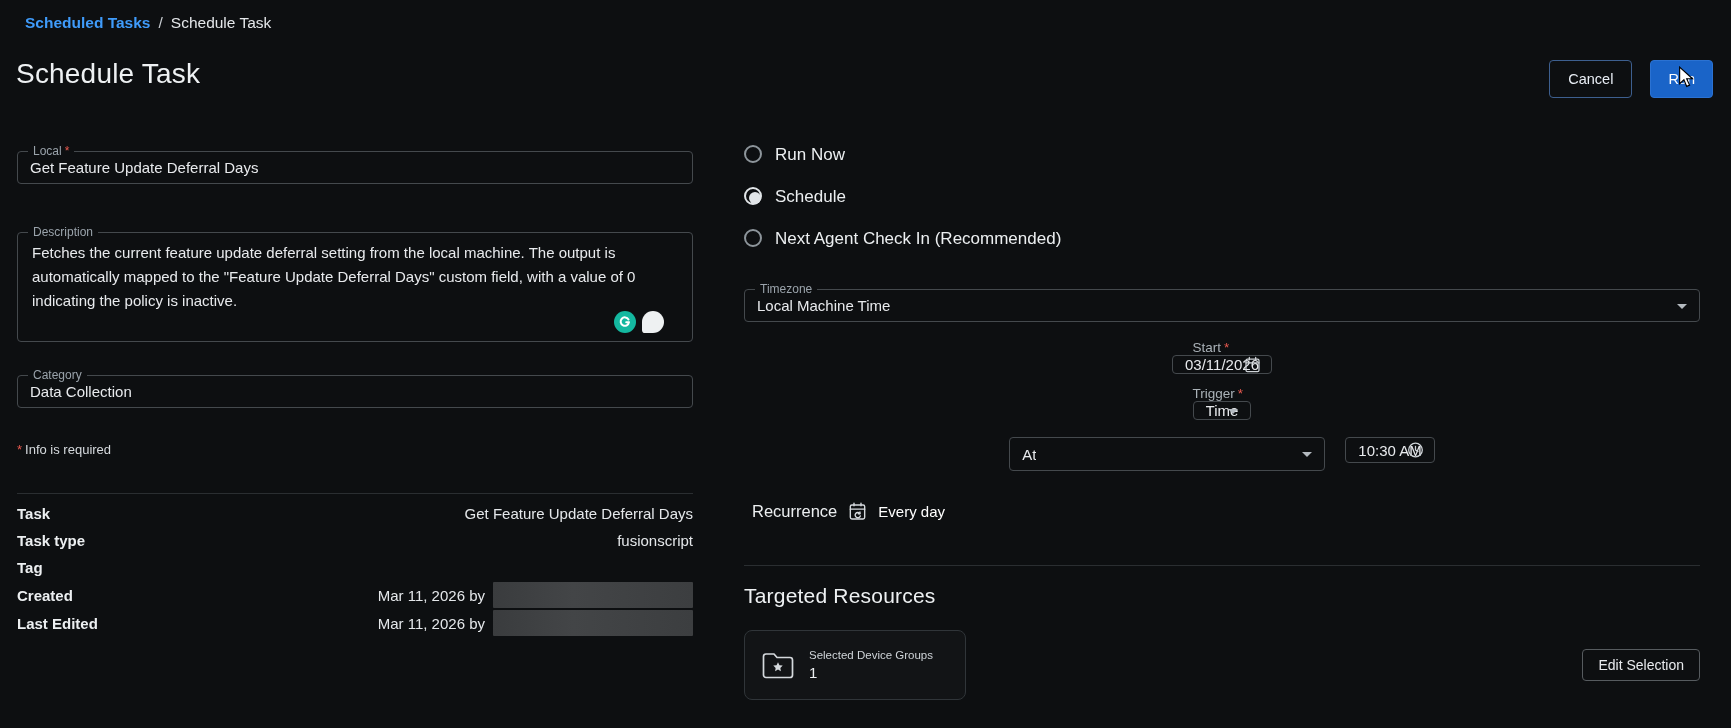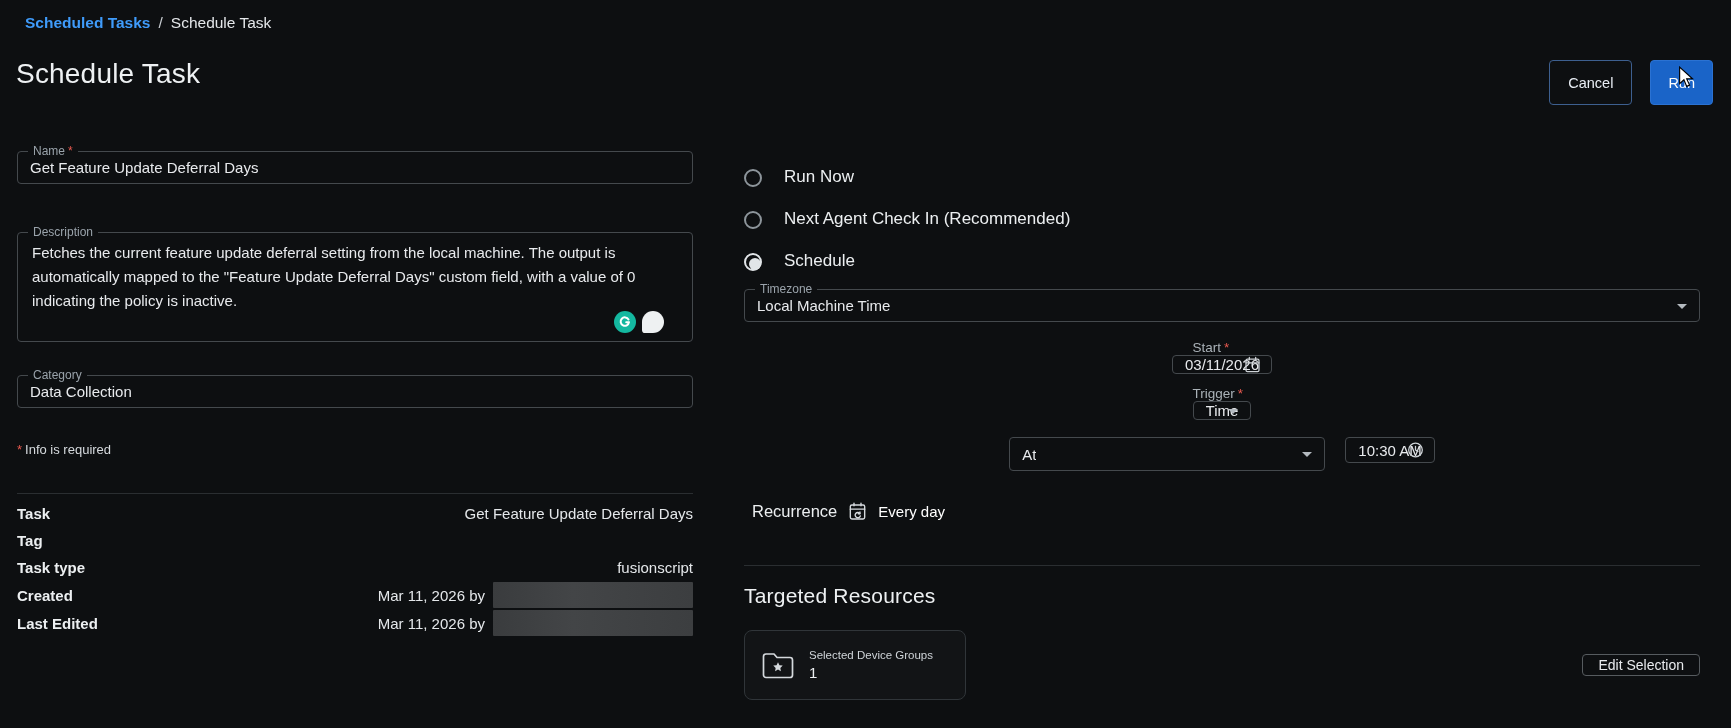--- a/index.html
+++ b/index.html
@@ -22,21 +22,21 @@
     position:relative;
     overflow:hidden;
   }
   
   .breadcrumb{position:absolute;left:25px;top:14px;font-size:15.5px;display:flex;gap:8px;align-items:baseline;}
   .breadcrumb a{color:var(--blue);font-weight:700;text-decoration:none;cursor:pointer;}
   .breadcrumb .sep{color:#c7ccd1;}
   .breadcrumb .cur{color:#e4e7ea;}
   h1.page-title{position:absolute;left:16px;top:58px;font-size:28px;font-weight:400;color:#eef1f3;letter-spacing:.2px;}
   .header-actions{position:absolute;top:60px;right:18px;display:flex;gap:18px;}
-  .btn{height:45px;border-radius:4px;font-size:14.5px;font-family:inherit;cursor:pointer;}
+  .btn{height:38px;border-radius:4px;font-size:14.5px;font-family:inherit;cursor:pointer;}
   .btn-cancel{background:transparent;border:1px solid #3d5f8f;color:#e9eef5;padding:0 18px;}
   .btn-run{background:var(--run-blue);border:1px solid #2b72d2;color:#ffffff;padding:0 17px;}
   .cursor{position:absolute;left:1676px;top:66px;width:20px;height:22px;z-index:10;pointer-events:none;}
   
   .field{position:relative;border:1px solid var(--border);border-radius:4px;display:flex;align-items:center;padding:0 12px;height:33px;background:transparent;cursor:text;}
   .flabel{position:absolute;top:-8px;left:10px;background:var(--bg);padding:0 5px;font-size:12px;color:var(--text-dim);line-height:15px;white-space:nowrap;}
   .fvalue{font-size:15px;color:var(--text);white-space:nowrap;overflow:hidden;}
   .req{color:var(--red);margin-left:3px;}
   .caret{position:absolute;right:12px;top:50%;margin-top:-2px;width:0;height:0;border-left:5px solid transparent;border-right:5px solid transparent;border-top:5px solid #b4bac0;}
   .field-icon{position:absolute;right:9px;top:50%;transform:translateY(-50%);width:19px;height:19px;}
@@ -52,21 +52,21 @@
   .white-blob{width:22px;height:22px;border-radius:50% 50% 50% 14%;background:#eef1f2;}
   .cat-field{margin-top:33px;}
   .required-note{margin-top:34px;font-size:13px;color:#d6dade;}
   .details{margin-top:36px;border-top:1px solid var(--border-soft);padding-top:6px;}
   .drow{display:flex;justify-content:space-between;align-items:center;min-height:27px;padding:1px 0;gap:16px;}
   .dlabel{font-size:15px;font-weight:700;color:#eceff1;}
   .dvalue{font-size:15px;color:#e4e7ea;text-align:right;display:flex;align-items:center;justify-content:flex-end;gap:8px;}
   .redaction{display:inline-block;width:200px;height:26px;background:linear-gradient(90deg,#3a3c3e,#434547 40%,#3c3e40);border-radius:1px;}
   
   .right-col{position:absolute;left:744px;top:145px;width:956px;}
-  .radio-row{display:flex;align-items:flex-end;gap:22px;height:42px;cursor:pointer;}
+  .radio-row{display:flex;align-items:flex-start;gap:13px;height:42px;cursor:pointer;}
   .radio{width:18px;height:18px;border:2px solid #8d959b;border-radius:50%;position:relative;flex:0 0 auto;}
   .radio-row.selected .radio{border-color:#e1e5e8;}
   .radio-row.selected .radio::after{content:"";position:absolute;left:3px;top:3px;width:12px;height:12px;border-radius:50%;background:#e1e5e8;}
   .radio-label{font-size:17px;color:#eceff1;}
   .tz-field{margin-top:18px;cursor:pointer;}
   .form-row{display:flex;align-items:center;flex-direction:column;}
   .form-row.start-row{margin-top:18px;}
   .form-row.trigger-row{margin-top:12px;}
   .form-row.at-row{margin-top:17px;}
   .row-label{width:77px;padding-left:9px;font-size:13.5px;color:#aab2b8;flex:0 0 auto;}
@@ -80,21 +80,21 @@
   .rec-icon svg{width:21px;height:21px;display:block;stroke:#d5d9dd;fill:none;stroke-width:1.6;stroke-linecap:round;stroke-linejoin:round;}
   .rec-value{font-size:15px;color:#ffffff;}
   .right-divider{margin-top:40px;border-top:1px solid var(--border-soft);}
   h2.tr-title{margin-top:18px;font-size:21px;font-weight:500;color:#eef1f3;letter-spacing:.2px;}
   .tr-row{margin-top:22px;display:flex;justify-content:space-between;align-items:center;}
   .tr-card{width:222px;height:70px;background:var(--panel);border:1px solid #303539;border-radius:8px;display:flex;align-items:center;gap:14px;padding:0 16px;cursor:pointer;}
   .tr-card-icon svg{width:34px;height:30px;display:block;}
   .tr-text{display:flex;flex-direction:column;gap:3px;}
   .tr-label{font-size:11.5px;color:#cfd4d8;}
   .tr-count{font-size:15px;color:#eceff1;}
-  .btn-edit{background:transparent;border:1px solid #565b5f;border-radius:4px;color:#e8eaed;font-size:14px;font-family:inherit;padding:0 15px;height:22px;cursor:pointer;}
+  .btn-edit{background:transparent;border:1px solid #565b5f;border-radius:4px;color:#e8eaed;font-size:14px;font-family:inherit;padding:0 15px;height:32px;cursor:pointer;}
 </style>
 </head>
 <body>
 
 <div class="breadcrumb">
   <a>Scheduled Tasks</a>
   <span class="sep">/</span>
   <span class="cur">Schedule Task</span>
 </div>
 
@@ -105,21 +105,21 @@
   <button class="btn btn-run">Run</button>
 </div>
 
 <svg class="cursor" viewBox="0 0 14 19">
   <path d="M1.5 1 L1.5 15.2 L5.2 11.9 L7.6 17.6 L10.1 16.5 L7.6 11 L12.6 11 Z" fill="#ffffff" stroke="#000000" stroke-width="1"></path>
 </svg>
 
 <div class="left-col">
 
   <div class="field name-field">
-    <span class="flabel"><span>Name</span><span class="req">*</span></span>
+    <span class="flabel"><span>Local</span><span class="req">*</span></span>
     <span class="fvalue">Get Feature Update Deferral Days</span>
   </div>
 
   <div class="field desc-field">
     <span class="flabel">Description</span>
     <div class="desc-text">Fetches the current feature update deferral setting from the local machine. The output is automatically mapped to the "Feature Update Deferral Days" custom field, with a value of 0 indicating the policy is inactive.</div>
     <div class="desc-icons">
       <span class="teal-dot">
         <svg viewBox="0 0 12 12">
             <path d="M9.5 3.5 A4.2 4.2 0 1 0 10 6.2 L7.2 6.2"></path>
@@ -139,29 +139,29 @@
   </div>
 
   <div class="details">
     <div class="drow">
       <div class="dlabel">Task</div>
       <div class="dvalue">
           <span>Get Feature Update Deferral Days</span>
         </div>
     </div>
     <div class="drow">
+      <div class="dlabel">Task type</div>
+      <div class="dvalue">
+          <span>fusionscript</span>
+        </div>
+    </div>
+    <div class="drow">
       <div class="dlabel">Tag</div>
       <div class="dvalue">
           <span></span>
-        </div>
-    </div>
-    <div class="drow">
-      <div class="dlabel">Task type</div>
-      <div class="dvalue">
-          <span>fusionscript</span>
         </div>
     </div>
     <div class="drow">
       <div class="dlabel">Created</div>
       <div class="dvalue">
         <span>Mar 11, 2026 by</span>
         <span class="redaction"></span>
       </div>
     </div>
     <div class="drow">
@@ -173,27 +173,27 @@
     </div>
   </div>
 </div>
 
 <div class="right-col">
 
   <div class="radio-row">
     <span class="radio"></span>
     <span class="radio-label">Run Now</span>
   </div>
+  <div class="radio-row selected">
+    <span class="radio"></span>
+    <span class="radio-label">Schedule</span>
+  </div>
   <div class="radio-row">
     <span class="radio"></span>
     <span class="radio-label">Next Agent Check In (Recommended)</span>
-  </div>
-  <div class="radio-row selected">
-    <span class="radio"></span>
-    <span class="radio-label">Schedule</span>
   </div>
 
   <div class="field tz-field">
     <span class="flabel">Timezone</span>
     <span class="fvalue">Local Machine Time</span>
     <span class="caret"></span>
   </div>
 
   <div class="form-row start-row">
     <div class="row-label"><span>Start</span><span class="req">*</span></div>

